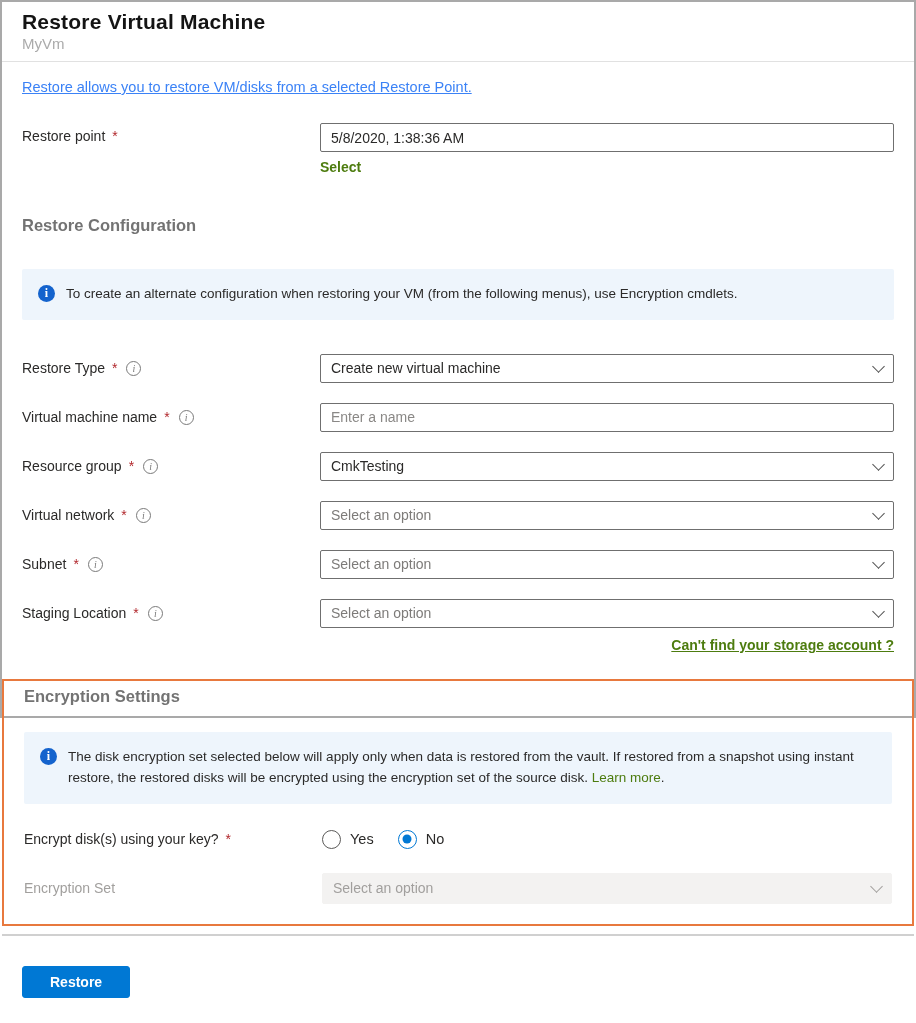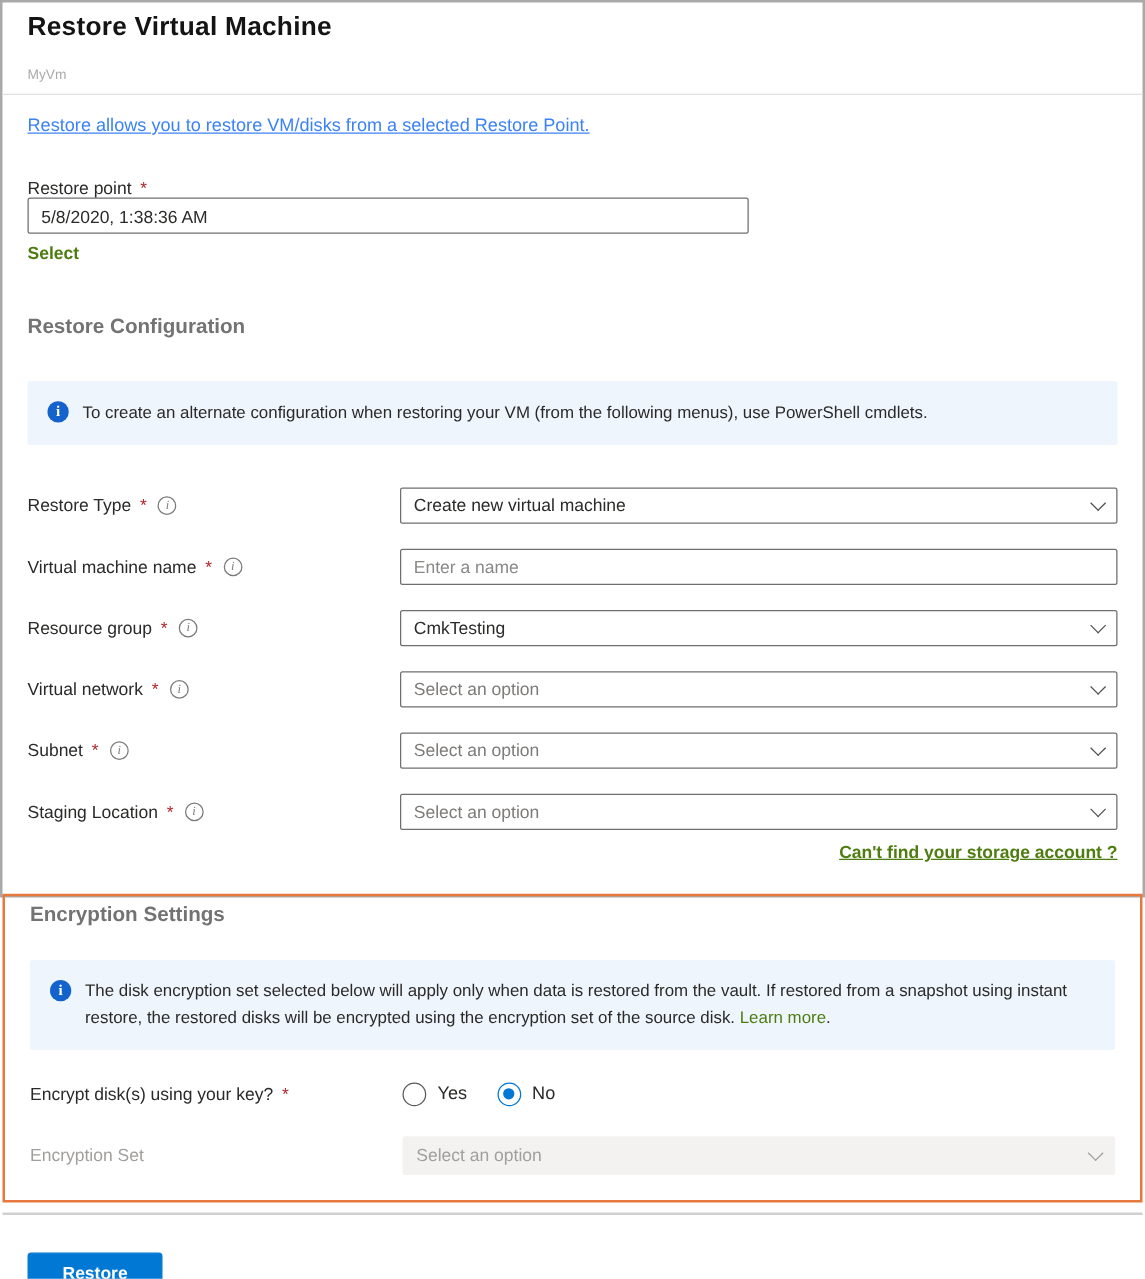--- a/index.html
+++ b/index.html
@@ -12,21 +12,21 @@
   }
   .page {
     width: 916px; height: 718px;
     border: 2px solid #a9a9a9;
     background: #fff;
     display: flex; flex-direction: column;
   }
   
   .header { padding: 8px 20px 9px; border-bottom: 1px solid #e1e1e1; }
   .title { font-size: 21px; font-weight: 700; color: #141414; letter-spacing: .2px; }
-  .subtitle { font-size: 11px; color: #ababab; margin-top: 20px; }
+  .subtitle { font-size: 15px; color: #ababab; margin-top: 1px; }
 
   .content { flex: 1; }
   .pad { padding-left: 20px; padding-right: 20px; }
 
   .intro { margin-top: 17px; font-size: 14.5px; color: #3b82f6; text-decoration: underline; }
 
   
   .row { display: flex; align-items: center; }
   .row .lbl {
     width: 298px; min-width: 298px;
@@ -132,38 +132,38 @@
 
   <div class="header">
     <div class="title">Restore Virtual Machine</div>
     <div class="subtitle">MyVm</div>
   </div>
 
   <div class="content">
 
     <div class="intro pad">Restore allows you to restore VM/disks from a selected Restore Point.</div>
 
-    <div class="row pad mt-28" style="align-items:flex-start;flex-direction:column;">
+    <div class="row pad mt-28" style="align-items:flex-start;">
       <div class="lbl" style="margin-top:5px;">
         <span>Restore point</span>
           <span class="req">*</span>
       </div>
       <div class="ctrl">
         <input class="textbox" type="text" value="5/8/2020, 1:38:36 AM" style="">
         <a class="link select-link">Select</a>
       </div>
     </div>
 
     <div class="section-heading pad mt-40">Restore Configuration</div>
 
 
     <div class="pad mt-34">
       <div class="banner">
         <span class="info-icon">i</span>
-        <span>To create an alternate configuration when restoring your VM (from the following menus), use PowerShell cmdlets.</span>
+        <span>To create an alternate configuration when restoring your VM (from the following menus), use Encryption cmdlets.</span>
       </div>
     </div>
 
     <div class="row pad mt-34">
       <div class="lbl">
         <span>Restore Type</span>
           <span class="req">*</span>
         <span class="info-bubble">i</span>
       </div>
       <div class="ctrl dropdown">

